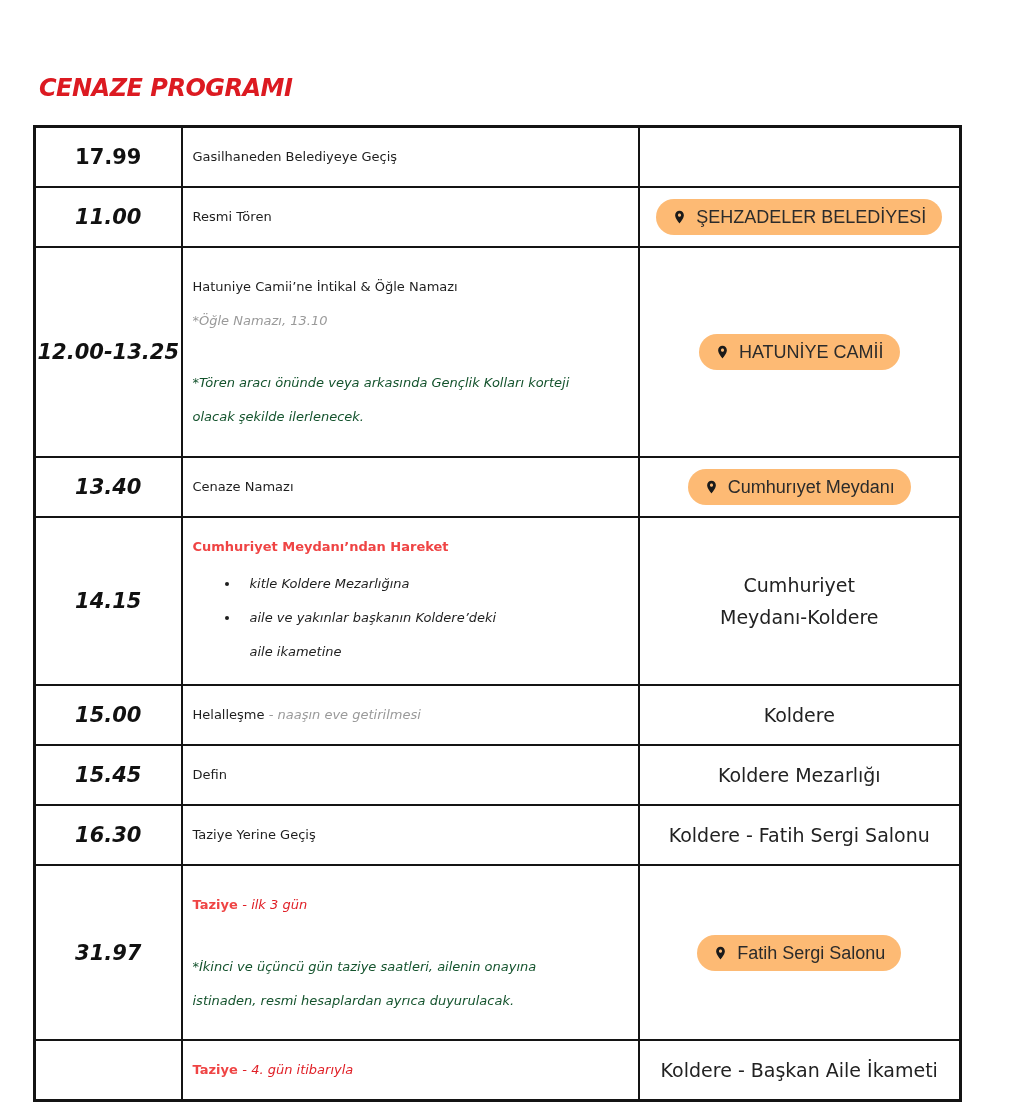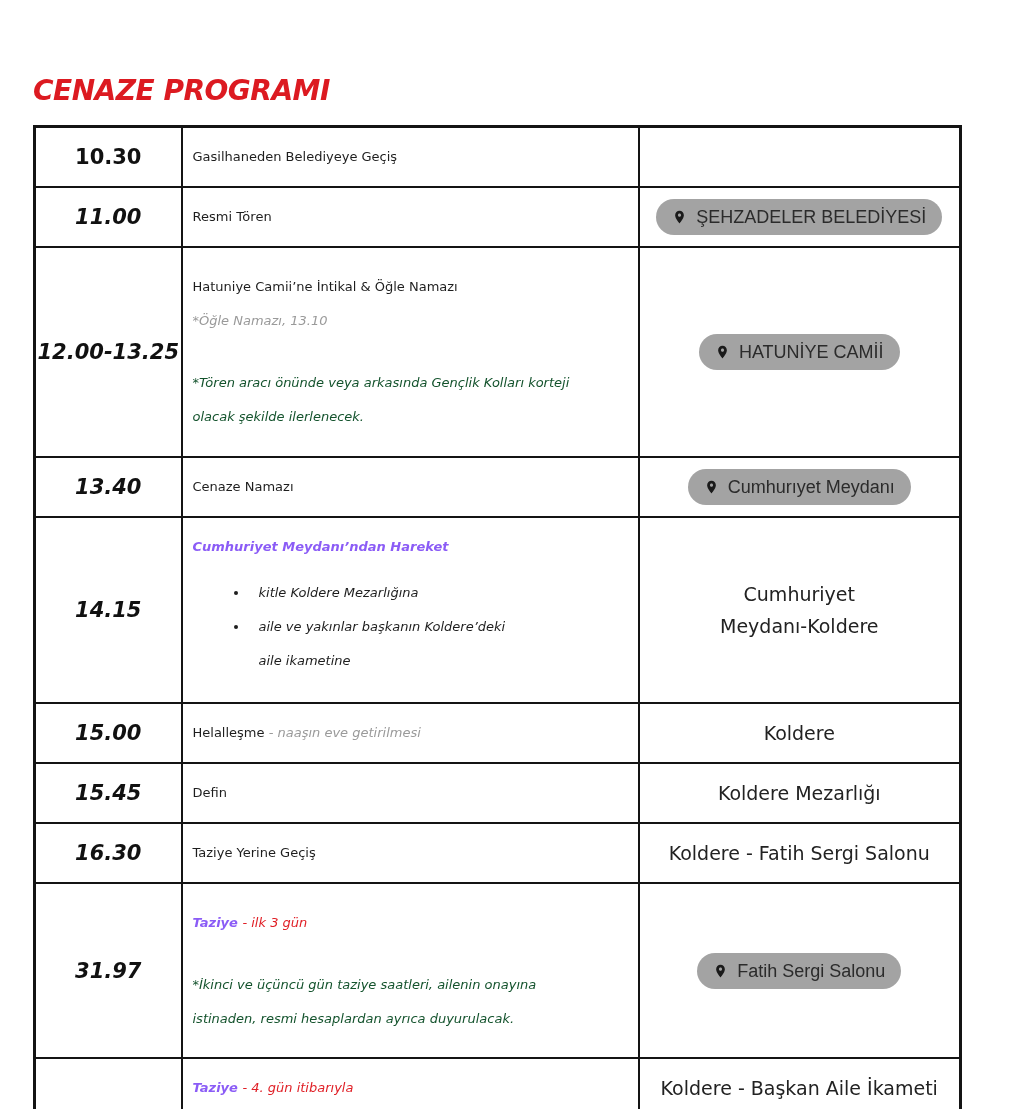--- a/index.html
+++ b/index.html
@@ -1,22 +1,22 @@
 <!DOCTYPE html>
 <html><head>
 <meta charset="utf-8">
 <style>
   html,body{margin:0;padding:0;background:#ffffff;}
   body{
     width:1031px;height:1109px;position:relative;overflow:hidden;
     font-family:"DejaVu Sans",sans-serif;color:#1e1e1e;
   }
   .page-title{
-    position:absolute;left:33px;top:74px;
-    font-size:28px;font-weight:bold;font-style:italic;
+    position:absolute;left:39px;top:74px;
+    font-size:24px;font-weight:bold;font-style:italic;
     color:#dc1a21;letter-spacing:-0.5px;
   }
   table.program{
     position:absolute;left:33px;top:125px;
     border-collapse:collapse;table-layout:fixed;
     border:3px solid #141414;
     width:926px;
   }
   td{border:2px solid #141414;vertical-align:middle;overflow:hidden;}
   .c-time{
@@ -30,46 +30,46 @@
   }
   .c-loc{
     text-align:center;font-size:19px;line-height:32px;color:#222;
     white-space:pre-line;padding:6px 4px;
   }
   .ev-line{display:block;}
   .seg-plain{color:#1e1e1e;}
   .seg-gray{color:#9a9a9a;font-style:italic;}
   .seg-salmon{color:#14532d;font-style:italic;display:inline-block;max-width:385px;}
   .seg-red{color:#e01f26;font-style:italic;}
-  .seg-boldital{color:#8b5cf6;font-weight:bold;font-style:italic;}
+  .seg-boldital{color:#ef4444;font-weight:bold;}
   .ev-spacer{display:block;height:28px;}
-  ul.ev-bullets{margin:12px;padding:0 0 0 44px;list-style:disc;}
+  ul.ev-bullets{margin:3px;padding:0 0 0 44px;list-style:disc;}
   ul.ev-bullets li{font-style:italic;max-width:270px;padding-left:10px;}
   .loc-pill{
     display:inline-flex;align-items:center;gap:9px;
-    background:#a3a3a3;border-radius:19px;padding:8px 16px;
+    background:#fdba74;border-radius:19px;padding:8px 16px;
     font-family:"Liberation Sans",sans-serif;font-size:18px;color:#2b2b2b;
     white-space:nowrap;line-height:20px;
   }
   .pin-icon{flex:0 0 auto;display:inline-block;}
 </style>
 </head>
 <body>
 
 <div class="page-title">CENAZE PROGRAMI</div>
 
 <table class="program">
   <colgroup>
     <col id="col-time" style="width: 147px;">
       <col id="col-event" style="width: 457px;">
       <col id="col-location" style="width: 322px;">
   </colgroup>
   <tbody id="program-body">
       <tr style="height: 54px;">
-        <td class="c-time upright">10.30</td>
+        <td class="c-time upright">17.99</td>
         <td class="c-event">
           <span class="ev-line"><span class="seg-plain">Gasilhaneden Belediyeye Geçiş</span></span>
         </td>
         <td class="c-loc"></td>
       </tr>
       <tr style="height: 55px;">
         <td class="c-time">11.00</td>
         <td class="c-event">
           <span class="ev-line"><span class="seg-plain">Resmi Tören</span></span>
         </td>

